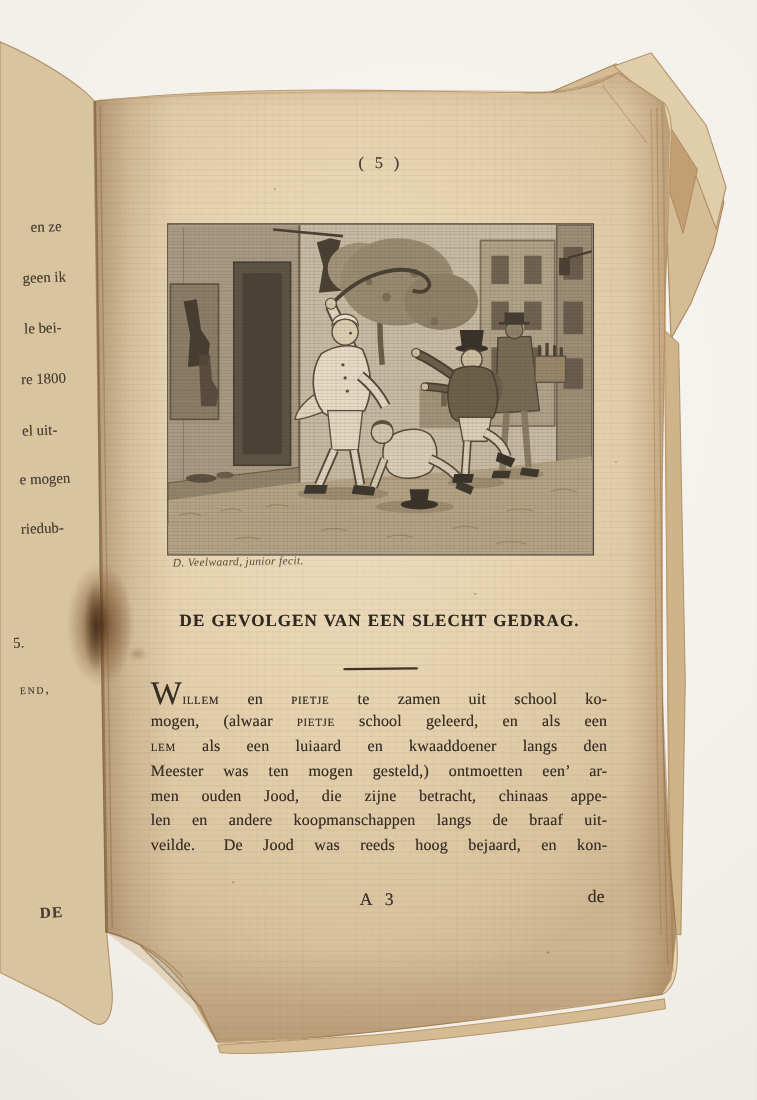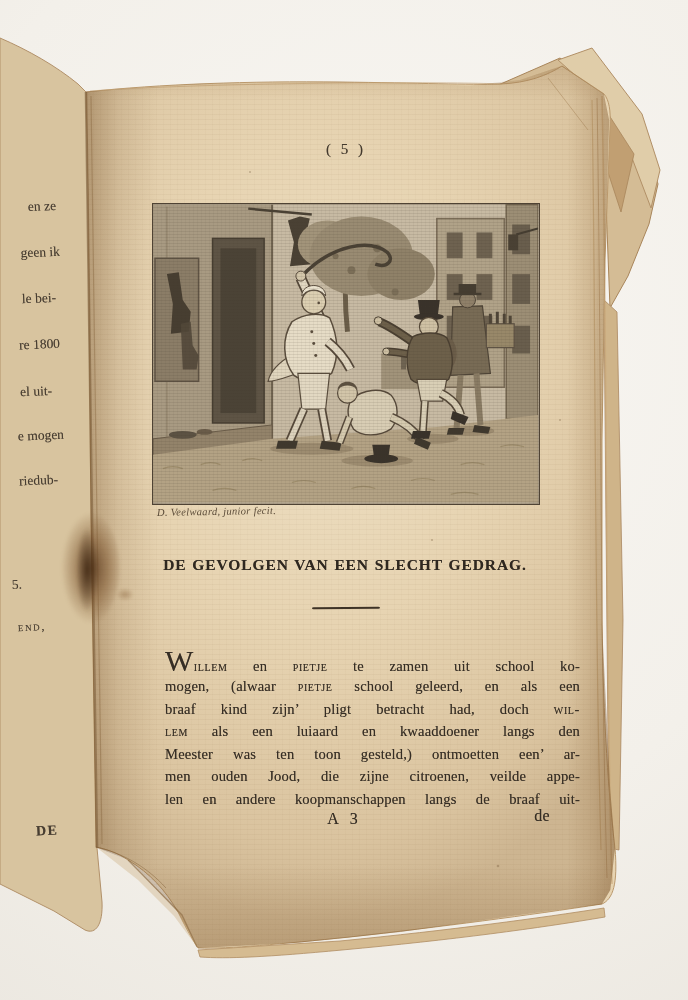--- a/index.html
+++ b/index.html
@@ -41,22 +41,22 @@
     box-shadow:inset 0 0 18px 4px rgba(60,48,34,0.35);}
   .plate svg{display:block;}
   .hatch{position:absolute;inset:0;pointer-events:none;background:
     repeating-linear-gradient(180deg, rgba(62,52,40,0.10) 0px, rgba(62,52,40,0.10) 1px, rgba(0,0,0,0) 1px, rgba(0,0,0,0) 3px),
     repeating-linear-gradient(90deg, rgba(62,52,40,0.05) 0px, rgba(62,52,40,0.05) 1px, rgba(0,0,0,0) 1px, rgba(0,0,0,0) 4px);}
   .credit{left:157px;top:505px;width:220px;font-style:italic;font-size:10.5px;color:#5d4d3a;
     transform:rotate(-1deg);letter-spacing:0.3px;}
   .heading{left:136px;top:556px;width:418px;text-align:center;font-size:15.5px;font-weight:bold;
     letter-spacing:0.9px;word-spacing:1px;color:#2f2820;text-shadow:0 0 0.5px rgba(47,40,32,0.55);}
   .rule{left:312px;top:607px;width:68px;height:2.4px;background:#3e3327;border-radius:2px/50%;transform:rotate(-0.6deg);}
-  .bodytext{left:137px;top:656px;width:415px;font-size:14.6px;color:#362e25;
-    text-shadow:0 0 0.5px rgba(54,46,37,0.55);margin-left:28px;}
+  .bodytext{left:137px;top:626px;width:415px;font-size:14.6px;color:#362e25;
+    text-shadow:0 0 0.5px rgba(54,46,37,0.55);}
   .bline{height:22.45px;text-align:justify;text-align-last:justify;word-spacing:2.5px;letter-spacing:0.15px;overflow:visible;}
   .cap{font-size:30px;line-height:10px;letter-spacing:0.5px;}
   .sc{font-variant:small-caps;letter-spacing:0.6px;}
   .n{}
   .sigrow{left:137px;top:810px;width:415px;height:20px;font-size:16px;color:#362e25;
     text-shadow:0 0 0.5px rgba(54,46,37,0.55);}
   .sig{display:block;text-align:center;letter-spacing:4px;}
   .catch{position:absolute;right:2px;top:-3px;letter-spacing:0.3px;}
   
   .frag{position:absolute;left:0;text-align:right;font-size:13.5px;color:#473d31;
@@ -269,25 +269,25 @@
   </div>
 
   <div class="abs credit">D. Veelwaard, junior fecit.</div>
 
   <div class="abs heading">DE GEVOLGEN VAN EEN SLECHT GEDRAG.</div>
   <div class="abs rule"></div>
 
   <div class="abs bodytext">
       <div class="bline"><span class="cap">W</span><span class="sc">illem</span><span class="n"> en </span><span class="sc">pietje</span><span class="n"> te zamen uit school ko-</span></div>
       <div class="bline"><span class="n">mogen, (alwaar </span><span class="sc">pietje</span><span class="n"> school geleerd, en als een</span></div>
-      <div class="bline"><span class="n">braaf kind zijn’ pligt betracht had, doch </span><span class="sc">wil-</span></div>
       <div class="bline"><span class="sc">lem</span><span class="n"> als een luiaard en kwaaddoener langs den</span></div>
-      <div class="bline"><span class="n">Meester was ten toon gesteld,) ontmoetten een’ ar-</span></div>
-      <div class="bline"><span class="n">men ouden Jood, die zijne citroenen, veilde appe-</span></div>
+      <div class="bline"><span class="n">Meester was ten mogen gesteld,) ontmoetten een’ ar-</span></div>
+      <div class="bline"><span class="n">men ouden Jood, die zijne betracht, chinaas appe-</span></div>
       <div class="bline"><span class="n">len en andere koopmanschappen langs de braaf uit-</span></div>
+      <div class="bline"><span class="n">veilde.  De Jood was reeds hoog bejaard, en kon-</span></div>
     </div>
 
   <div class="abs sigrow">
     <span class="sig">A 3</span>
     <span class="catch">de</span>
   </div>
 
 </div>
 
 </body></html>

